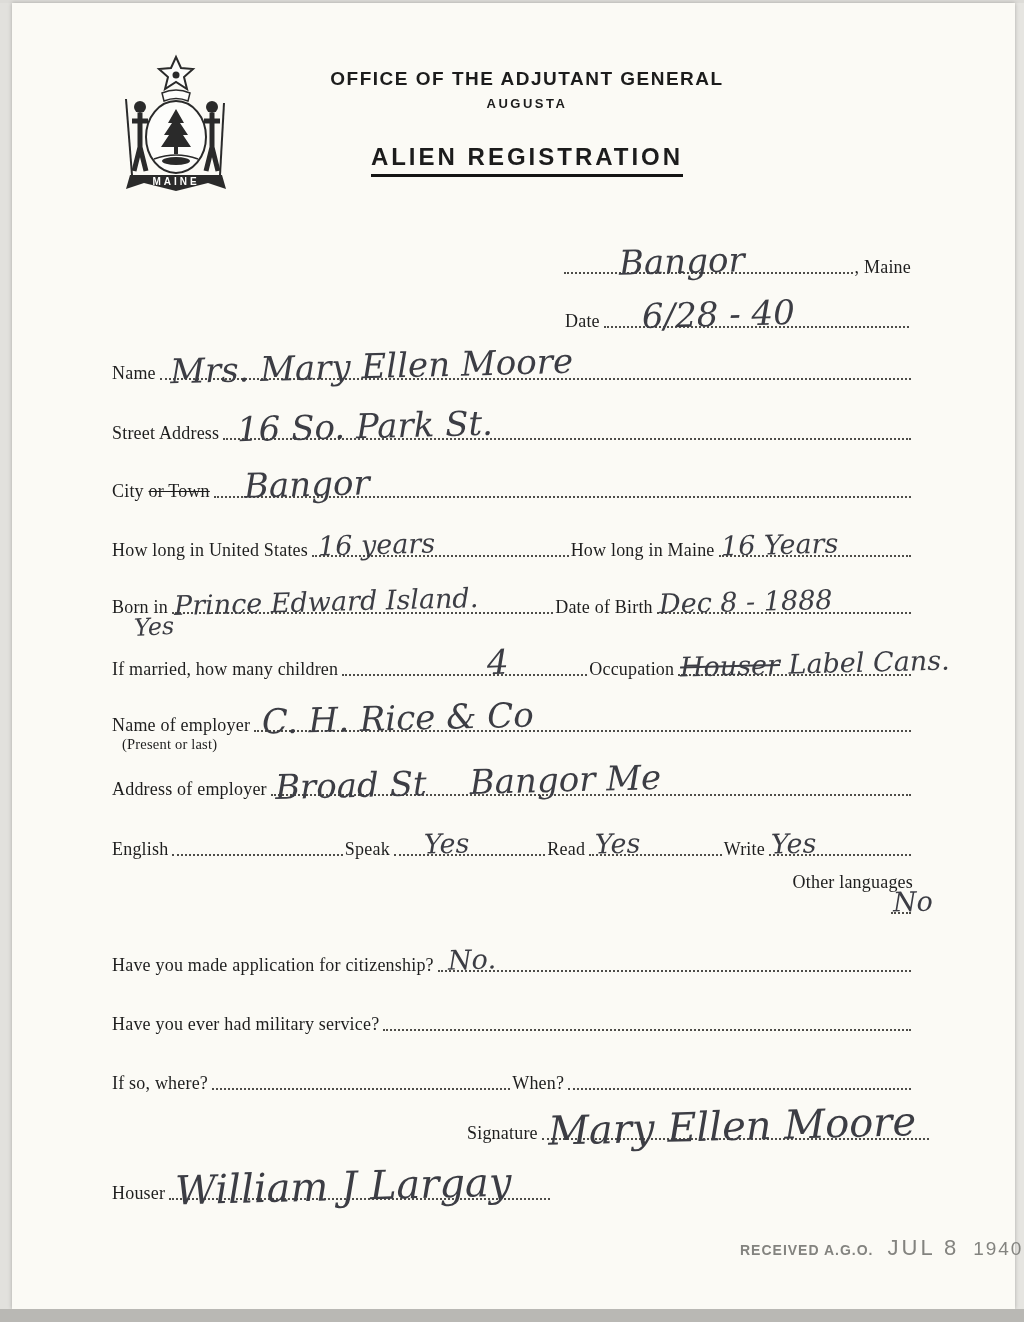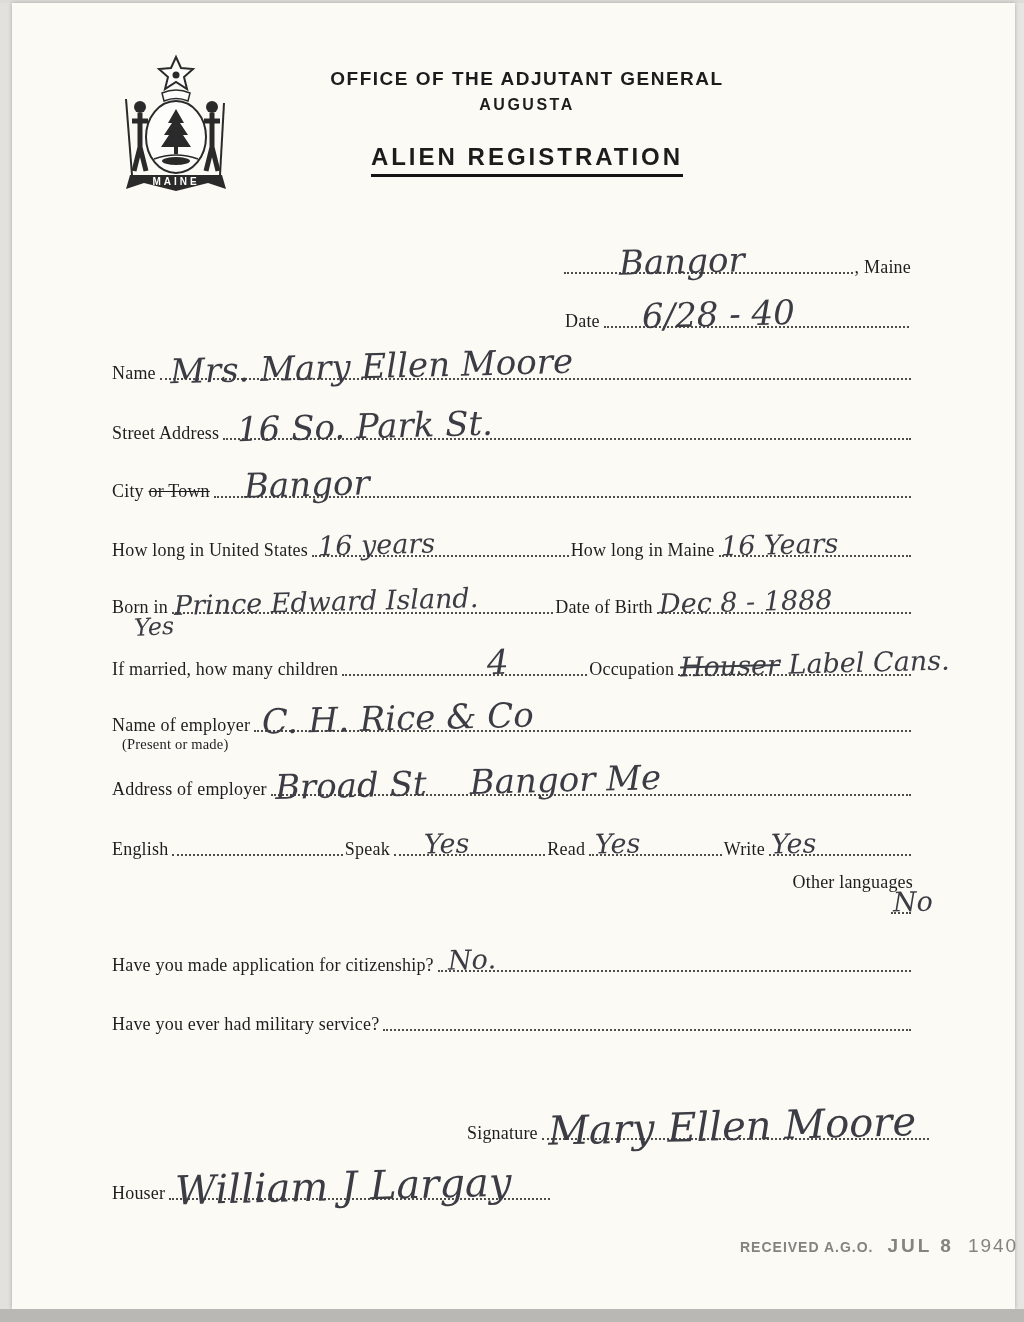--- a/index.html
+++ b/index.html
@@ -17,21 +17,21 @@
   .edge-bottom{position:absolute;left:0;right:0;bottom:0;height:13px;background:#b9b8b4;}
   .edge-left{position:absolute;left:0;top:0;bottom:0;width:12px;background:#e2e1dd;}
   .edge-right{position:absolute;right:0;top:0;bottom:0;width:9px;background:#e6e5e1;}
   .edge-top{position:absolute;left:0;right:0;top:0;height:3px;background:#dddcd8;}
 
   
   .hdr{position:absolute;left:230px;width:570px;text-align:center;color:#1c1c1c;
        font-family:"Liberation Sans",sans-serif;font-weight:bold;}
   .hdr-state{top:43px;font-size:14px;letter-spacing:2.5px;}
   .hdr-office{top:65px;font-size:19px;letter-spacing:1.5px;}
-  .hdr-augusta{top:93px;font-size:16px;letter-spacing:2.5px;}
+  .hdr-augusta{top:93px;font-size:13px;letter-spacing:2.5px;}
   .hdr-title{top:140px;}
   .hdr-title span{display:inline-block;font-size:24px;letter-spacing:3px;
        border-bottom:3px solid #141414;padding-bottom:3px;}
 
   
   .row{position:absolute;display:flex;align-items:flex-end;height:30px;}
   .lbl{font-family:"Liberation Serif",serif;font-size:18px;color:#1e1e1e;
        white-space:nowrap;line-height:1.05;letter-spacing:0.2px;}
   .struck{text-decoration:line-through;}
   .fill{flex:1;border-bottom:2px dotted #4e4d49;position:relative;margin:0 2px 3px 4px;min-width:20px;}
@@ -42,21 +42,21 @@
   .sublbl{position:absolute;top:21px;left:10px;font-size:14.5px;color:#1e1e1e;
       font-family:"Liberation Serif",serif;white-space:nowrap;}
   .hw-float{position:absolute;font-family:"DejaVu Serif",serif;font-style:italic;
       color:#3c3d44;font-size:24px;white-space:nowrap;transform:rotate(-3deg);}
 
   
   .stamp{position:absolute;left:693px;top:1232px;color:#83837f;
       font-family:"Liberation Sans",sans-serif;font-weight:bold;
       white-space:nowrap;display:flex;align-items:baseline;gap:14px;margin-left:35px;}
   .stamp .s1{font-size:14px;letter-spacing:1px;}
-  .stamp .s2{font-size:19px;letter-spacing:3px;font-weight:bold;}
+  .stamp .s2{font-size:22px;letter-spacing:3px;font-weight:normal;}
   .stamp .s3{font-size:19px;letter-spacing:2px;font-weight:normal;}
 
   
   .seal{position:absolute;left:100px;top:48px;}
 </style>
 </head>
 <body>
 
 <div class="edge-left"></div>
 <div class="edge-right"></div>
@@ -165,21 +165,21 @@
     </span>
     <span class="lbl">Occupation</span>
     <span class="fill" style="flex:0.95;">
       <span class="hw" style="left:2px;"><span class="struck">Houser</span> <span>Label Cans.</span></span>
     </span>
   </div>
 
   <div class="row" style="left:100px;right:102px;top:688px;height:44px;">
     <span class="lbl" style="position:relative;">
       <span>Name of employer</span>
-      <span class="sublbl">(Present or made)</span>
+      <span class="sublbl">(Present or last)</span>
     </span>
     <span class="fill">
       <span class="hw hw-lg" style="left:8px;">C. H. Rice &amp; Co</span>
     </span>
   </div>
 
   <div class="row" style="left:100px;right:102px;top:752px;height:44px;">
     <span class="lbl">Address of employer</span>
     <span class="fill">
       <span class="hw hw-lg" style="left:4px;white-space:pre;">Broad St    Bangor Me</span>
@@ -217,20 +217,30 @@
     </span>
   </div>
 
   <div class="row" style="left:100px;right:102px;top:987px;height:44px;">
     <span class="lbl">Have you ever had military service?</span>
     <span class="fill">
       <span class="hw"></span>
     </span>
   </div>
 
+  <div class="row" style="left:100px;right:102px;top:1046px;height:44px;">
+    <span class="lbl">If so, where?</span>
+    <span class="fill">
+      <span class="hw"></span>
+    </span>
+    <span class="lbl">When?</span>
+    <span class="fill" style="flex:1.15;">
+      <span class="hw"></span>
+    </span>
+  </div>
 
   <div class="row" style="left:455px;right:84px;top:1088px;height:52px;">
     <span class="lbl">Signature</span>
     <span class="fill">
       <span class="hw hw-lg" style="left:6px;font-size:40px;bottom:-8px;">Mary Ellen Moore</span>
     </span>
   </div>
 
   <div class="row" style="left:100px;width:440px;top:1148px;height:52px;">
     <span class="lbl">Houser</span>

